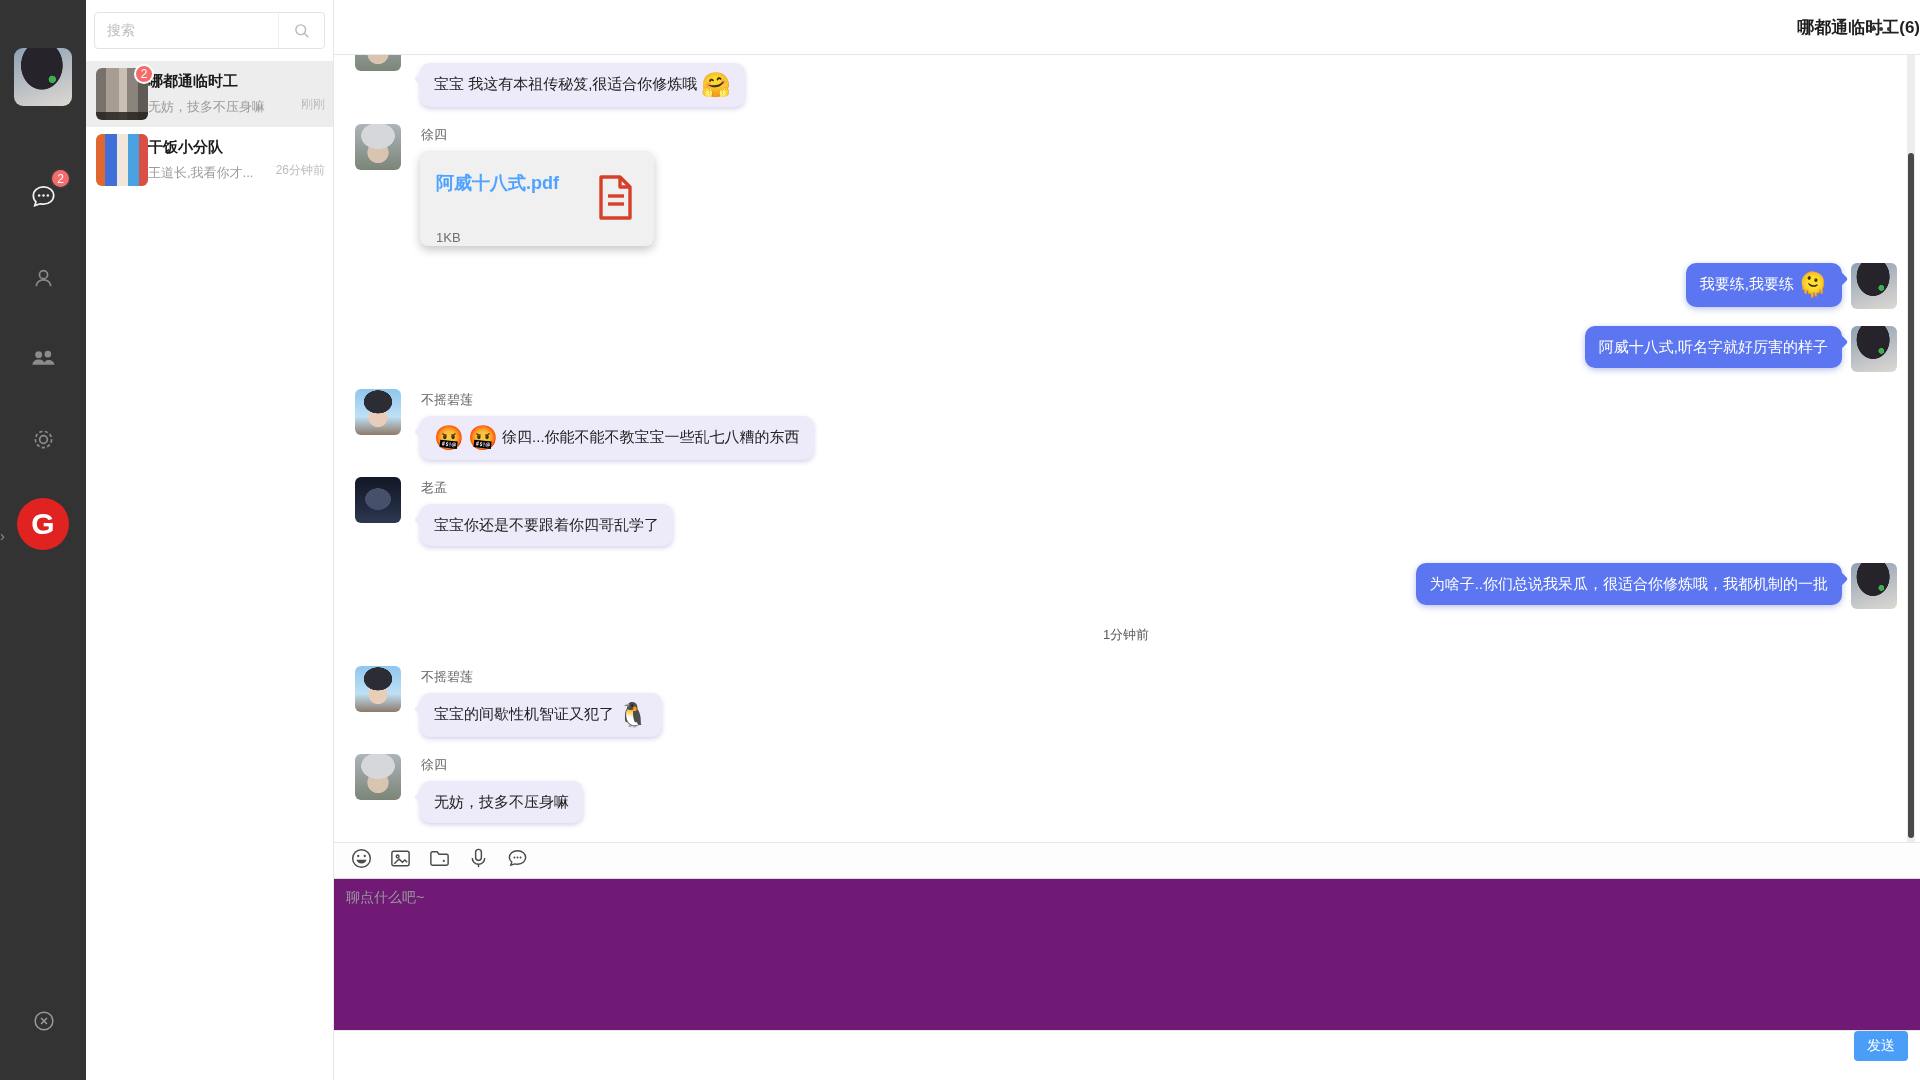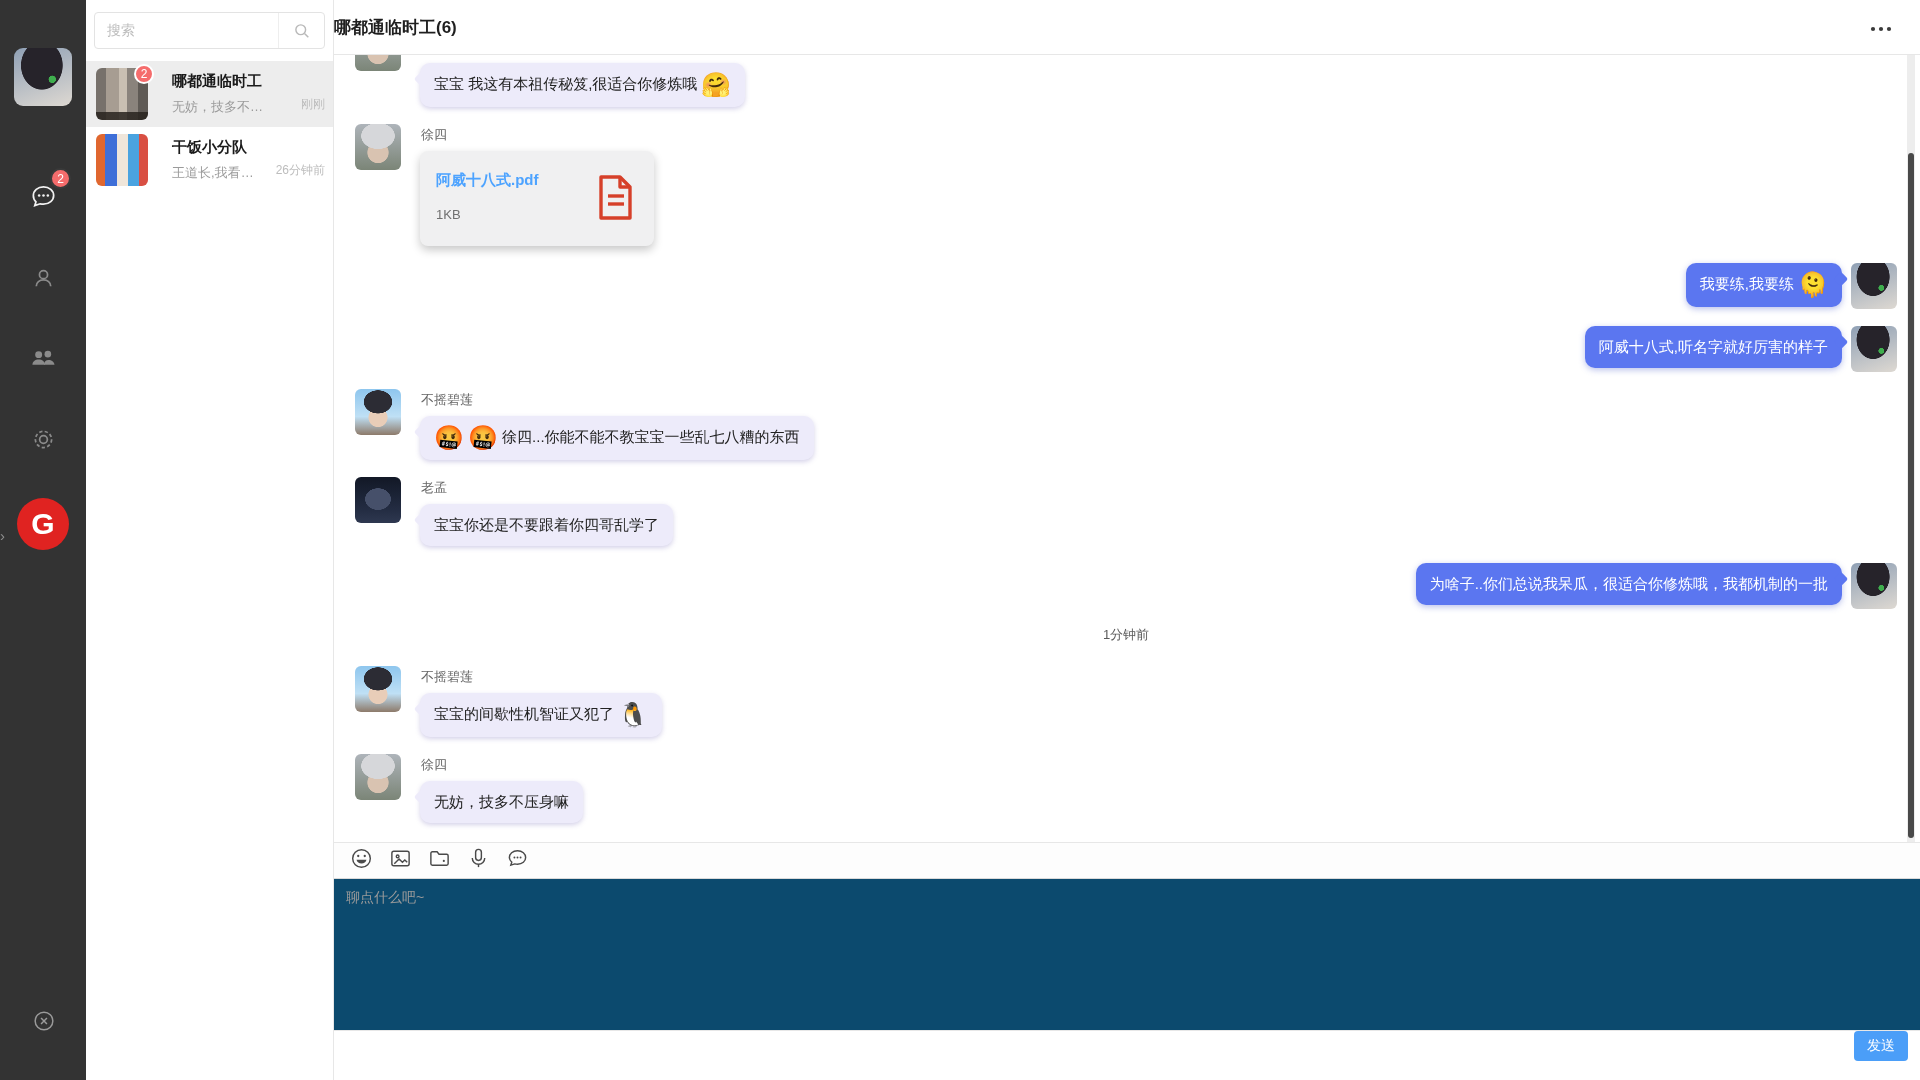--- a/index.html
+++ b/index.html
@@ -19,28 +19,28 @@
   
   .chatlist { width:248px; flex-shrink:0; background:#fff; border-right:1px solid #e7e7e7; }
   .search-row { height:61px; padding:12px 8px 12px 8px; }
   .search-box { height:37px; border:1px solid #e3e3e3; border-radius:4px; background:#fff; display:flex; align-items:center; cursor:text; }
   .search-ph { flex:1; padding-left:12px; font-size:14px; color:#bdbdbd; }
   .search-btn { width:46px; height:100%; display:flex; align-items:center; justify-content:center; border-left:1px solid #eeeeee; cursor:pointer; }
   .citem { position:relative; height:66px; display:flex; align-items:center; padding-left:10px; cursor:pointer; }
   .citem.active { background:#ededed; }
   .cav { width:52px; height:52px; border-radius:6px; flex-shrink:0; }
   .cbadge { position:absolute; left:48px; top:3px; min-width:20px; height:20px; border-radius:10px; background:#f56c6c; border:2px solid #fff; color:#fff; font-size:12px; display:flex; align-items:center; justify-content:center; }
-  .ctxt { margin-left:24px; min-width:0; flex:1; padding-right:12px; }
+  .ctxt { margin-left:0; min-width:0; flex:1; padding-right:12px; }
   .ctitle { font-size:15px; font-weight:bold; color:#1a1a1a; margin-bottom:7px; white-space:nowrap; }
   .csub { font-size:13px; color:#9b9b9b; white-space:nowrap; overflow:hidden; text-overflow:ellipsis; padding-right:56px; }
   .ctime { position:absolute; right:8px; bottom:14px; font-size:12px; color:#bdbdbd; }
 
   
   .chatmain { flex:1; min-width:0; display:flex; flex-direction:column; background:#fff; }
-  .chead { position:relative; height:55px; flex-shrink:0; border-bottom:1px solid #e7e7e7; display:flex; align-items:center; justify-content:flex-start; }
+  .chead { position:relative; height:55px; flex-shrink:0; border-bottom:1px solid #e7e7e7; display:flex; align-items:center; justify-content:flex-end; }
   .chead .title { font-size:17px; font-weight:bold; color:#1f1f1f; }
   .more-btn { position:absolute; right:26px; top:50%; transform:translateY(-50%); cursor:pointer; padding:6px 2px; }
 
   .msgs { position:relative; flex:1; overflow:hidden; padding:8px 23px 0 21px; background:#fff; }
   .mrow { display:flex; align-items:flex-start; margin-bottom:17px; }
   .mrow.rgt-row { justify-content:flex-end; }
   .mav { width:46px; height:46px; border-radius:6px; flex-shrink:0; cursor:pointer; }
   .mrow.partial .mav { margin-top:-38px; }
   .mbody { display:flex; flex-direction:column; align-items:flex-start; min-width:0; }
   .lft-row .mbody { margin-left:19px; }
@@ -48,32 +48,32 @@
   .mname { font-size:13px; color:#666; margin:2px 0 7px 1px; }
   .bubble { position:relative; max-width:720px; padding:10px 14px; border-radius:10px; font-size:15px; line-height:1.45; color:#222; }
   .bubble.b-l { background:#edebfa; box-shadow:0 2px 5px rgba(105,95,175,.28); }
   .bubble.b-r { background:#5b76f0; color:#fff; box-shadow:0 2px 6px rgba(60,80,200,.35); }
   .bubble.b-l::before { content:""; position:absolute; left:-4px; top:11px; width:10px; height:10px; background:inherit; transform:rotate(45deg); border-radius:2px; }
   .bubble.b-r::before { content:""; position:absolute; right:-4px; top:11px; width:10px; height:10px; background:inherit; transform:rotate(45deg); border-radius:2px; }
   .em { font-size:24px; line-height:1; vertical-align:-4px; }
   .ts-row { text-align:center; font-size:13px; color:#5a5a5a; margin:16px 0 22px; }
 
   .file-card { position:relative; width:234px; height:95px; background:#f0f0f1; border-radius:8px; box-shadow:0 4px 10px rgba(0,0,0,.22); padding:20px 16px 0 16px; cursor:pointer; }
-  .file-name { color:#4da3ff; font-size:15px; font-weight:bold; margin-bottom:17px; cursor:pointer; }
+  .file-name { color:#4da3ff; font-size:18px; font-weight:bold; margin-bottom:35px; cursor:pointer; }
   .file-size { color:#707070; font-size:13px; }
   .file-icon { position:absolute; right:20px; top:24px; }
 
   .sb-track { position:absolute; top:0; right:5px; bottom:0; width:8px; background:#ededed; }
   .sb-thumb { position:absolute; top:98px; bottom:4px; left:1px; width:6px; border-radius:3px; background:#494949; cursor:grab; }
 
   
   .composer { flex-shrink:0; border-top:1px solid #e7e7e7; }
   .toolbar { height:36px; background:#fdfdfd; border-bottom:1px solid #dadada; display:flex; align-items:center; gap:13px; padding-left:14px; }
   .tool { width:26px; height:26px; display:flex; align-items:center; justify-content:center; cursor:pointer; }
-  .inputarea { height:151px; background:#0c4a6e; padding:9px 12px; cursor:text; }
+  .inputarea { height:151px; background:#701a75; padding:9px 12px; cursor:text; }
   .input-ph { font-size:14px; color:#9a9a9a; }
   .cfoot { height:50px; background:#fff; border-top:1px solid #e7e7e7; display:flex; justify-content:flex-end; padding-right:12px; }
   .send-btn { width:54px; height:30px; border:none; border-radius:4px; background:#4b9ef8; color:#fff; font-size:14px; cursor:pointer; font-family:inherit; }
 
   
   .av-self { background:
       radial-gradient(circle at 66% 54%, #3fae4e 0 7%, rgba(0,0,0,0) 8%),
       radial-gradient(ellipse 62% 72% at 48% 30%, #26232a 57%, rgba(0,0,0,0) 59%),
       linear-gradient(160deg,#8fa0b5,#ded9d2); }
   .av-group1 { background:

